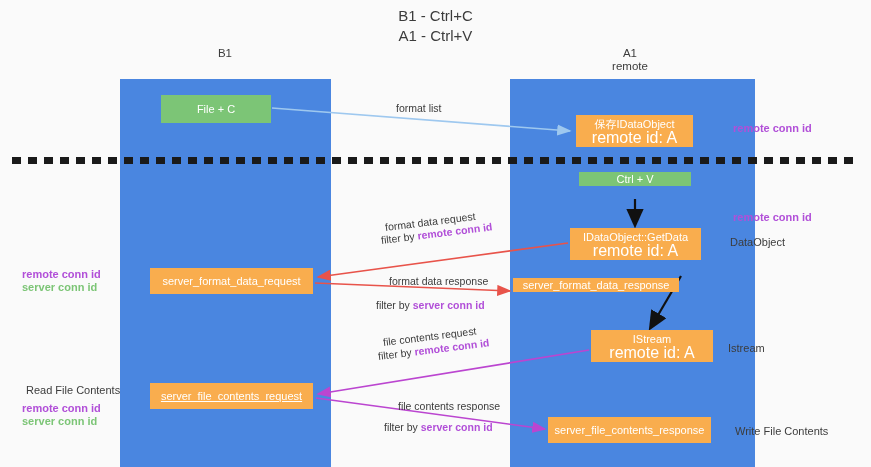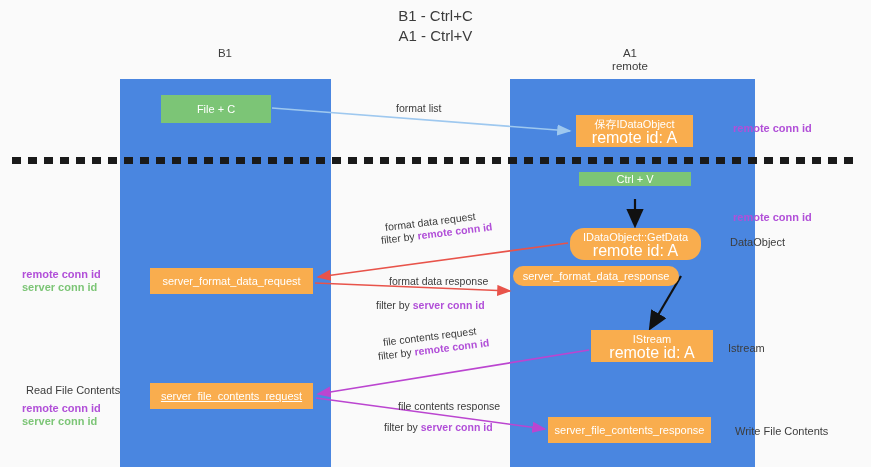--- a/index.html
+++ b/index.html
@@ -40,23 +40,23 @@
     color:#ffffff;font-size:11px;line-height:13px;text-align:center;
     box-sizing:border-box;
   }
   .box.green{background:#7cc576;}
   .box.orange{background:#f9ad4e;}
   .box .l2{font-size:16px;}
 
   #box-ctrlc{left:161px;top:95px;width:110px;height:28px;}
   #box-idataobject{left:576px;top:115px;width:117px;height:32px;}
   #box-ctrlv{left:579px;top:172px;width:112px;height:14px;}
-  #box-getdata{left:570px;top:228px;width:131px;height:32px;border-radius:14px;}
+  #box-getdata{left:570px;top:228px;width:131px;height:32px;}
   #box-srv-fmt-req{left:150px;top:268px;width:163px;height:26px;}
-  #box-srv-fmt-resp{left:513px;top:266px;width:166px;height:20px;border-radius:13px;}
+  #box-srv-fmt-resp{left:513px;top:278px;width:166px;height:14px;}
   #box-istream{left:591px;top:330px;width:122px;height:32px;}
   #box-srv-file-req{left:150px;top:383px;width:163px;height:26px;text-decoration:underline;}
   #box-srv-file-resp{left:548px;top:417px;width:163px;height:26px;}
 
   
   .side-label{position:absolute;font-size:11px;color:#3c3c3c;line-height:13px;}
   .side-label.purple{color:#b14fd8;font-weight:bold;}
 
   #lbl-remote-1{left:733px;top:122px;}
   #lbl-remote-2{left:733px;top:211px;}

